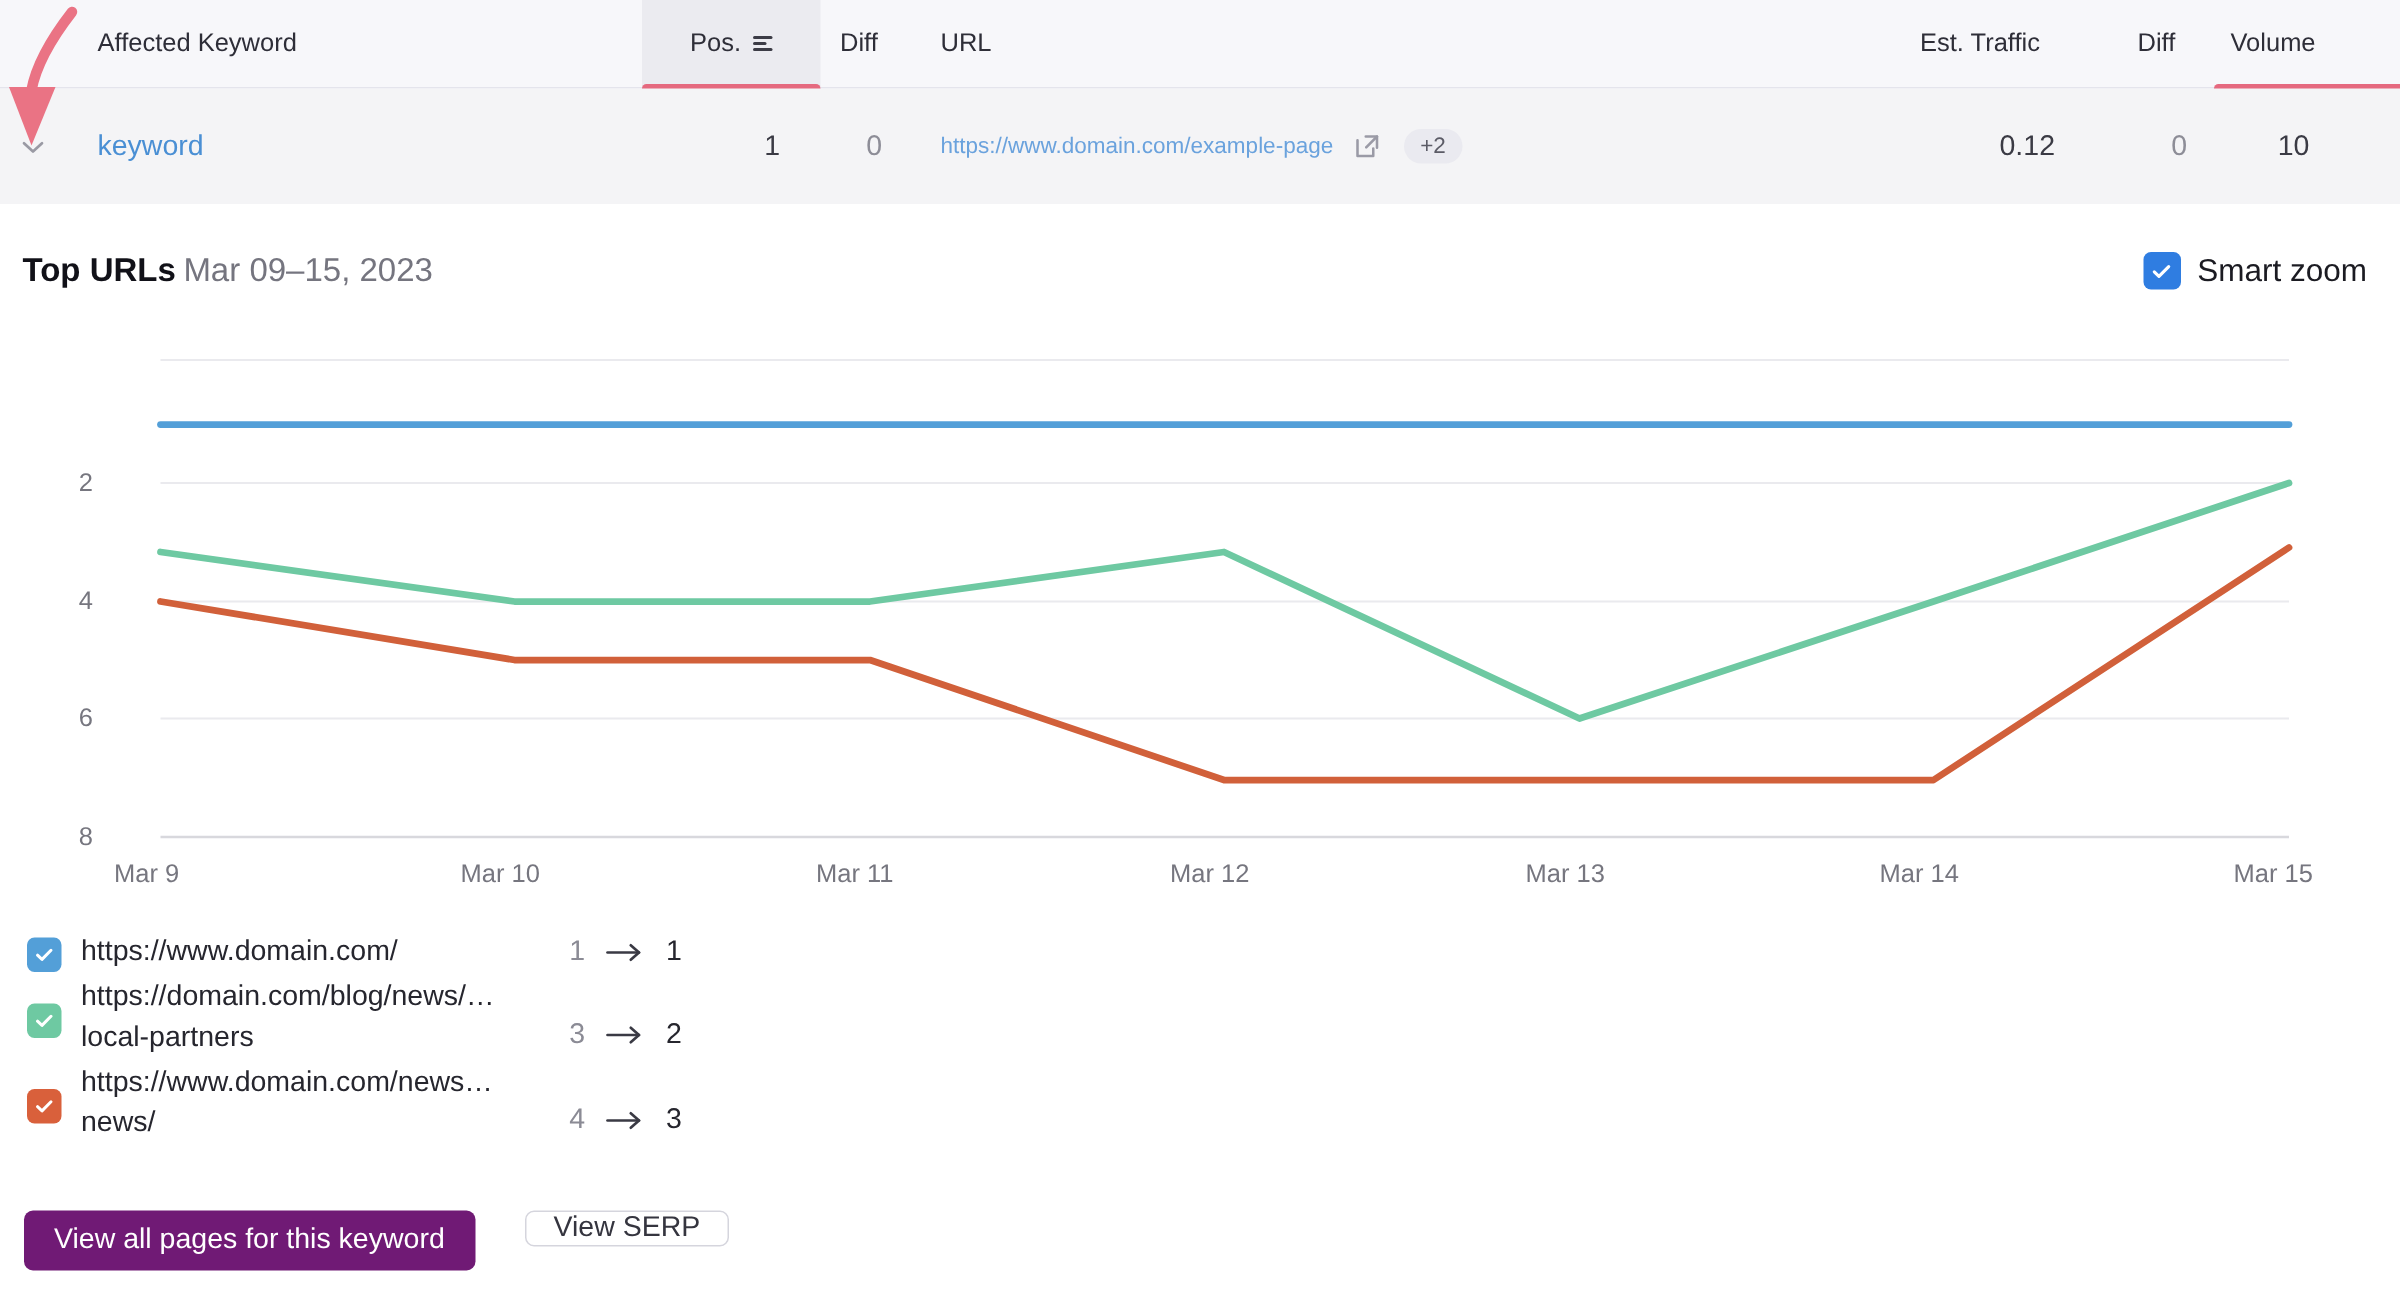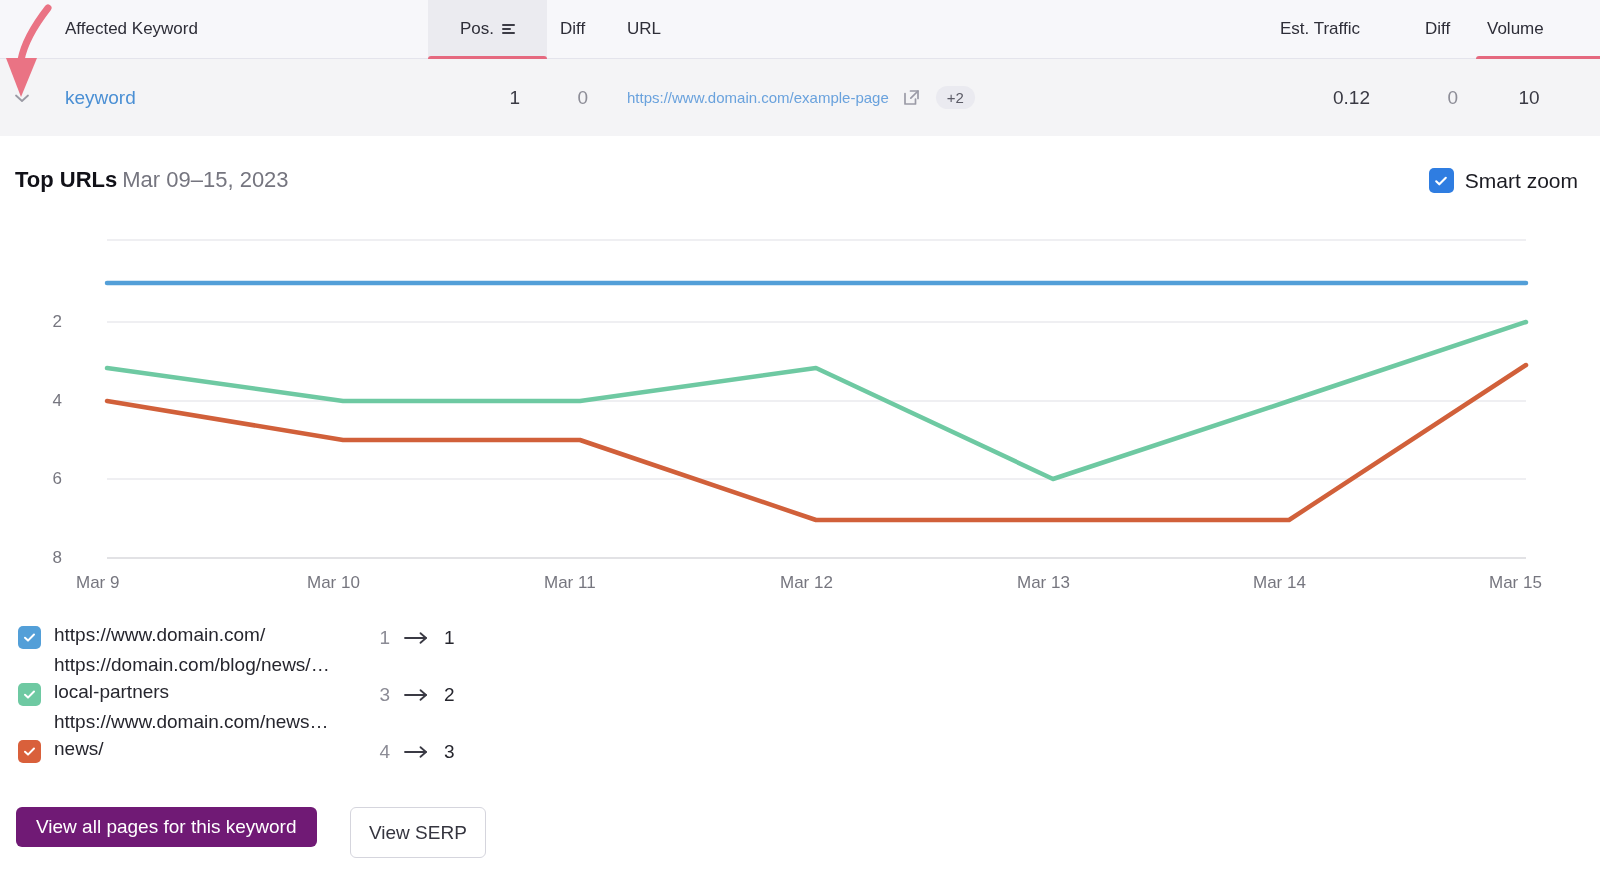--- a/index.html
+++ b/index.html
@@ -101,21 +101,21 @@
     text-align: right; width: 40px;
   }
   .xtick {
     position: absolute; font-size: 17px; color: #76767f;
     top: 348px; white-space: nowrap;
   }
 
   
   .legend { position: absolute; left: 18px; top: 622px; width: 520px; }
   .legend-row {
-    display: flex; align-items: flex-end;
+    display: flex; align-items: center;
     margin-bottom: 3px;
   }
   .legend-cb {
     width: 23px; height: 23px; border-radius: 5px;
     flex: 0 0 auto; margin-top: 3px;
     display: flex; align-items: center; justify-content: center;
   }
   .legend-url {
     margin-left: 13px; width: 320px;
     font-size: 19px; color: #26262e; line-height: 1.42;
@@ -136,21 +136,21 @@
     border: none; border-radius: 6px;
     font-size: 19px; font-family: inherit;
     padding: 0 20px; height: 40px;
     cursor: pointer;
   }
   .btn-secondary {
     position: absolute; left: 350px; top: 807px;
     background: #ffffff; color: #35353f;
     border: 1px solid #d5d5dd; border-radius: 6px;
     font-size: 19px; font-family: inherit;
-    padding: 0 18px; height: 51px;
+    padding: 0 18px; height: 24px;
     cursor: pointer;
   }
 
   
   .annot { position: absolute; left: 0; top: 0; pointer-events: none; }
 </style>
 </head>
 <body>
 
 <div class="table-header">

